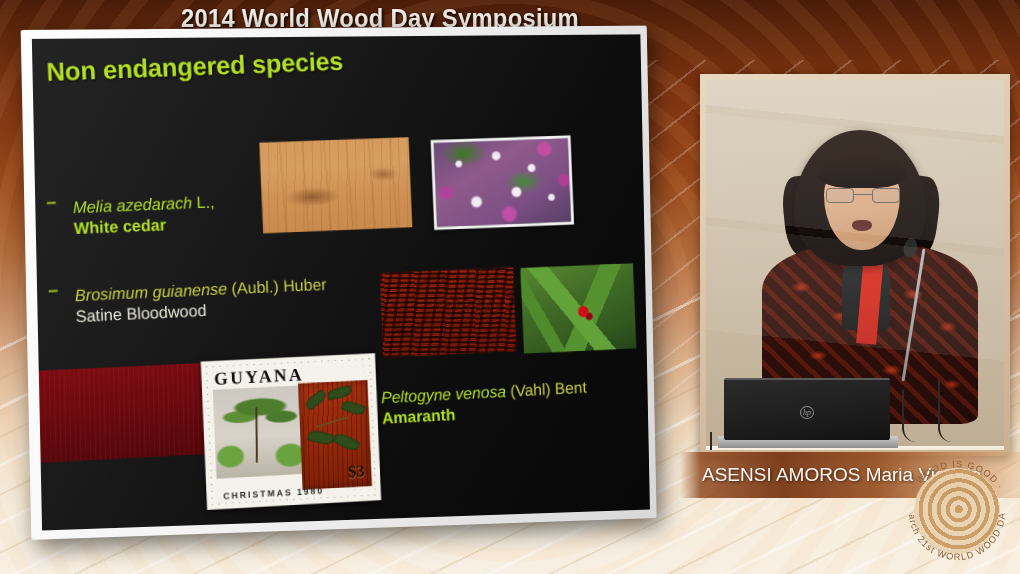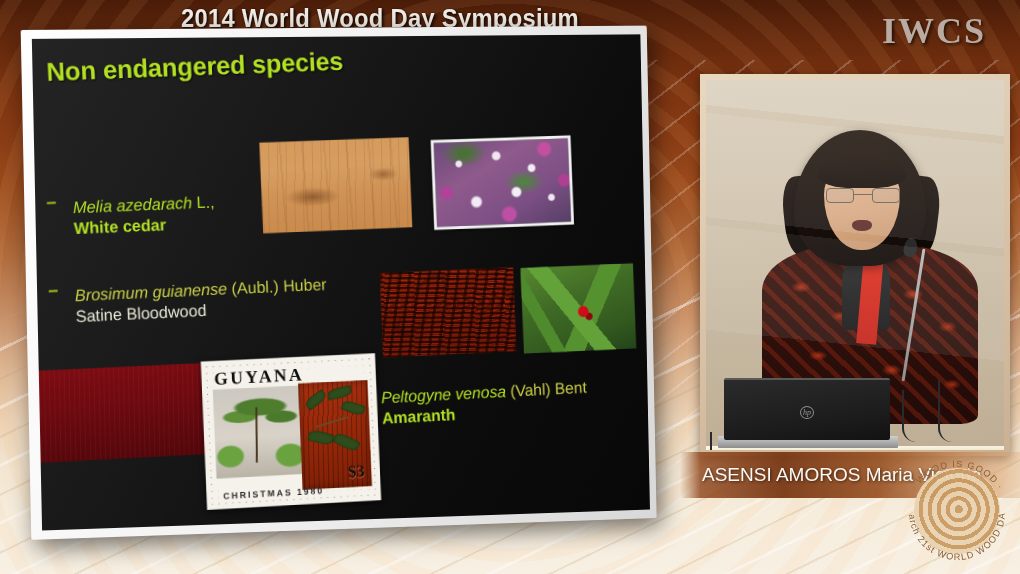--- a/index.html
+++ b/index.html
@@ -398,21 +398,20 @@
 </style>
 </head>
 <body>
 
 <div id="stage">
   <div id="rings"></div>
   <div id="stripes"></div>
   <div id="stripes2"></div>
 
   <div id="header-title">2014 World Wood Day Symposium</div>
-  <div id="iwcs-logo">IWCS</div>
 
   <div id="slide-wrap">
     <div id="slide-frame">
       <div id="slide">
 
         <div class="slide-title">Non endangered species</div>
 
         <div class="thumb" id="wood-light" style="left:230px; top:105px; width:155px; height:92px; transform:rotate(-1.3deg);"></div>
         <div class="thumb framed" id="photo-flowers" style="left:408px; top:105px; width:148px; height:92px; transform:rotate(-1.2deg);"></div>
 

